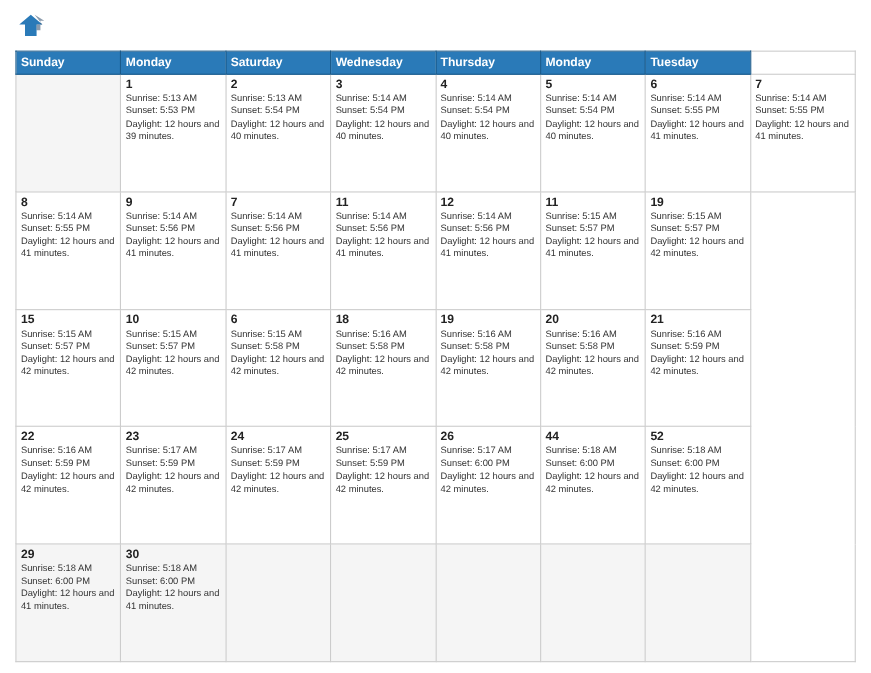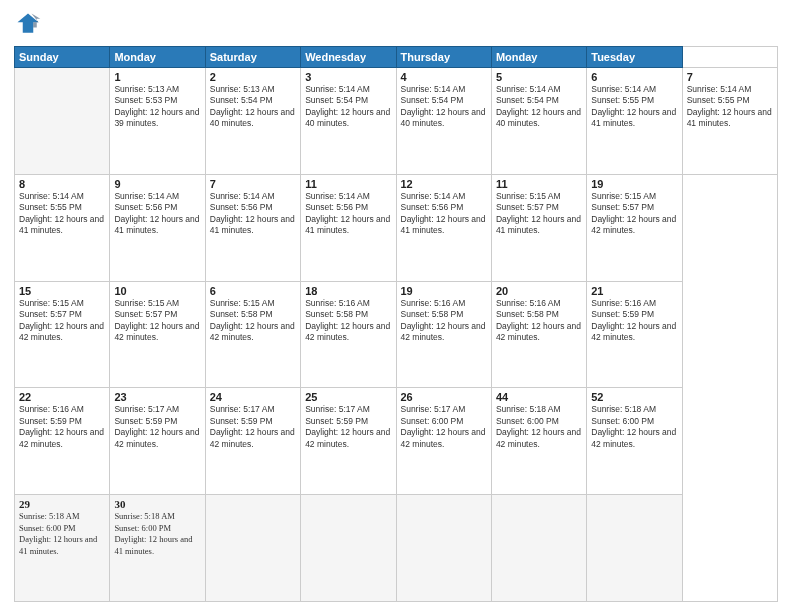--- a/index.html
+++ b/index.html
@@ -74,21 +74,20 @@
       padding: 3px 4px;
       font-size: 9px;
       color: #333;
       background: #fff;
     }
     .calendar td.empty {
       background: #f5f5f5;
     }
     .calendar td.last-row {
       background: #f5f5f5;
-      font-family: Liberation Serif, serif;
     }
     .day-num {
       font-size: 11px;
       font-weight: bold;
       color: #222;
       display: block;
       margin-bottom: 1px;
     }
     .day-detail {
       font-size: 8.5px;

